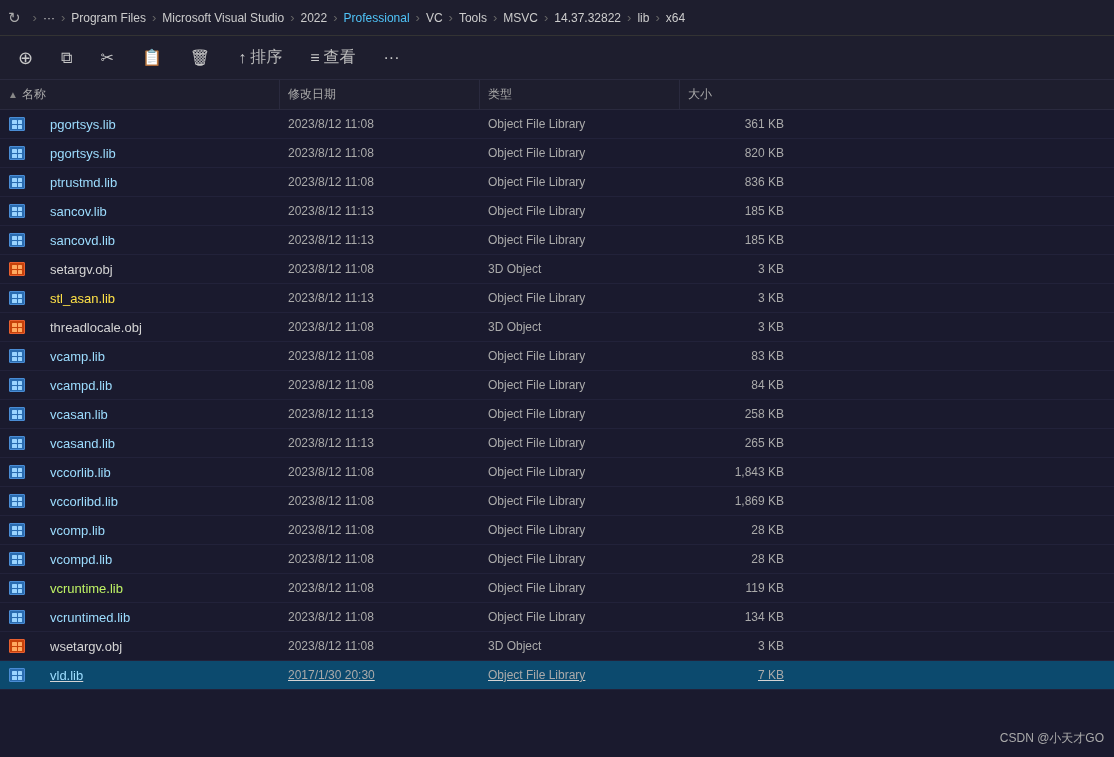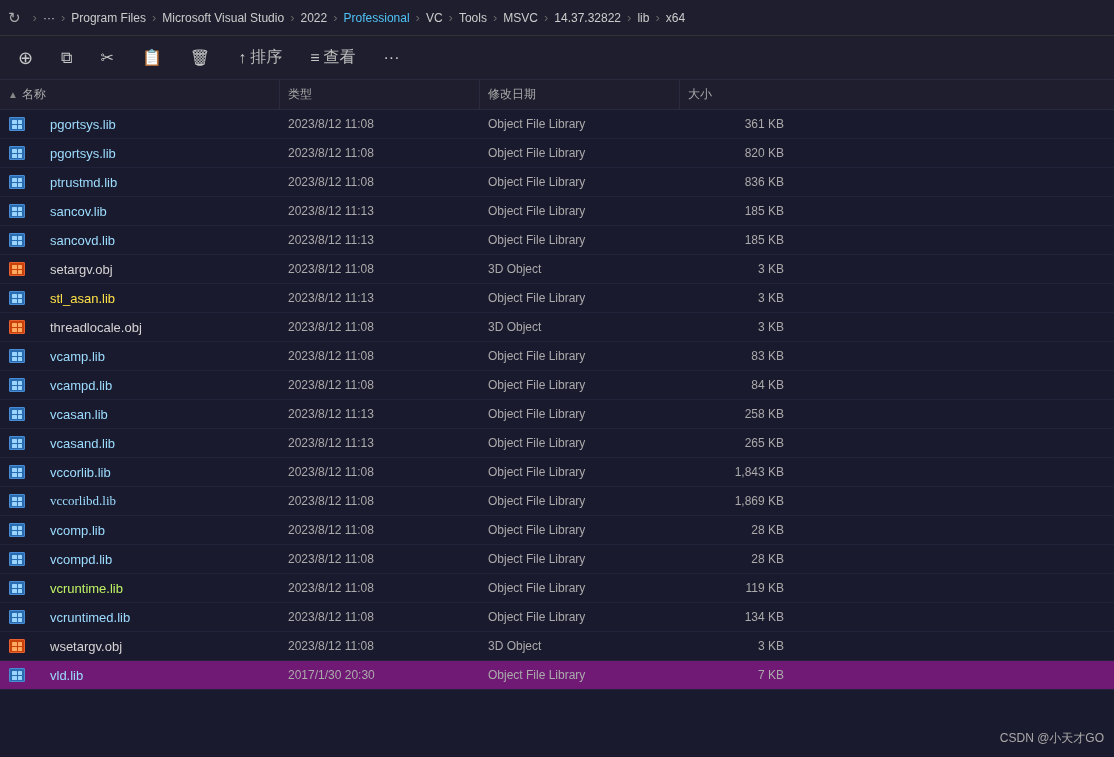--- a/index.html
+++ b/index.html
@@ -99,21 +99,21 @@
       font-size: 10px;
     }
 
     
     .file-row {
       display: grid;
       grid-template-columns: 280px 200px 200px 120px;
       border-bottom: 1px solid #22223a;
       cursor: default;
     }
-    .file-row.selected { background: #701a75; }
+    .file-row.selected { background: #0c4a6e; text-decoration: underline; }
 
     .file-cell {
       padding: 5px 8px;
       display: flex;
       align-items: center;
       gap: 6px;
       white-space: nowrap;
       overflow: hidden;
     }
     .file-name-cell {
@@ -229,24 +229,24 @@
 </div>
 
 <div class="file-area">
 
   <div class="col-headers">
     <div class="col-header">
       <span class="sort-arrow">▲</span>
       <span>名称</span>
     </div>
     <div class="col-header">
-      <span>类型</span>
+      <span>修改日期</span>
     </div>
     <div class="col-header">
-      <span>修改日期</span>
+      <span>类型</span>
     </div>
     <div class="col-header">
       <span>大小</span>
     </div>
   </div>
 
   <div id="file-rows">
       <div class="file-row">
         <div class="file-cell file-name-cell">
           <div class="file-icon">
@@ -486,21 +486,21 @@
           <div class="file-icon">
         <div class="lib-icon">
           <div class="lib-icon-inner">
             <div class="lib-icon-cell"></div>
             <div class="lib-icon-cell"></div>
             <div class="lib-icon-cell"></div>
             <div class="lib-icon-cell"></div>
           </div>
         </div>
           </div>
-          <span style="color: rgb(156, 220, 254); font-family: Liberation Serif, serif;">vccorlibd.lib</span>
+          <span style="color: rgb(156, 220, 254);">vccorlibd.lib</span>
         </div>
         <div class="file-cell file-date-cell">2023/8/12 11:08</div>
         <div class="file-cell file-type-cell">Object File Library</div>
         <div class="file-cell file-size-cell">1,869 KB</div>
       </div>
       <div class="file-row">
         <div class="file-cell file-name-cell">
           <div class="file-icon">
         <div class="lib-icon">
           <div class="lib-icon-inner">

